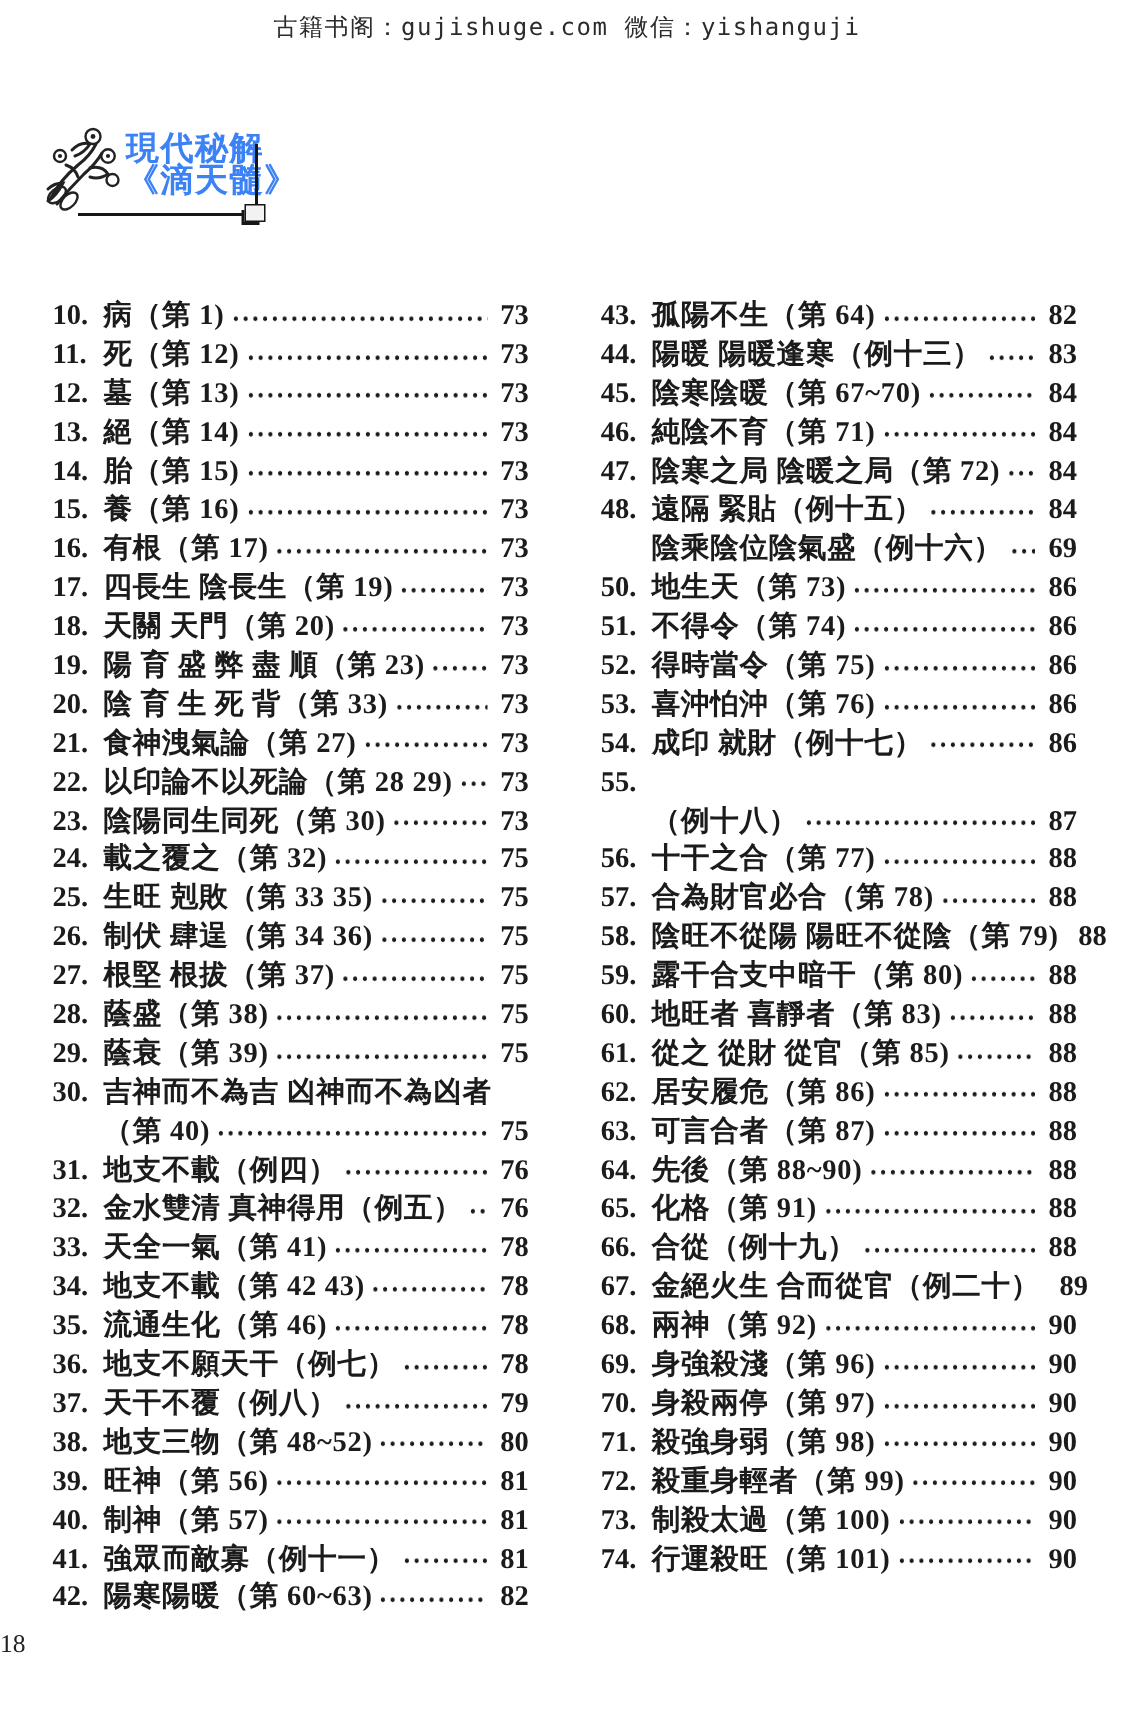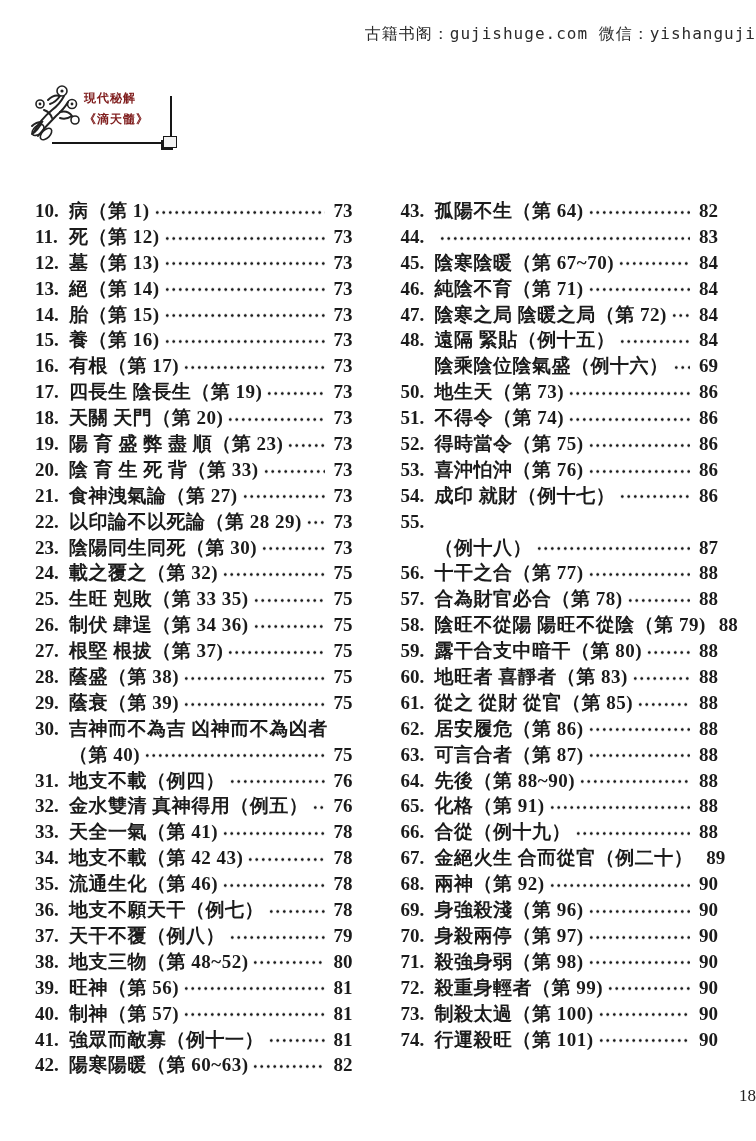--- a/index.html
+++ b/index.html
@@ -4,34 +4,34 @@
 <style>
   html,body{margin:0;padding:0;}
   body{
     width:756px;height:1141px;position:relative;
     background:#ffffff;overflow:hidden;
     font-family:"Liberation Serif","DejaVu Serif",serif;
     color:#1b1b1b;
   }
   
   .site-header{
-    position:absolute;top:24px;left:0;width:100%;
-    text-align:right;
+    position:absolute;top:8px;left:0;width:100%;
+    text-align:center;
     font-family:"DejaVu Sans Mono","Liberation Mono",monospace;
     font-size:16px;letter-spacing:1px;color:#2b2b2b;
   }
   
   .logo{
     position:absolute;left:26px;top:82px;width:150px;height:68px;
   }
   .logo-art{position:absolute;left:0;top:0;}
   .logo-text{
     position:absolute;left:58px;top:6px;
-    font-weight:700;font-size:12px;line-height:21px;
-    letter-spacing:1px;color:#7f1d1d;white-space:nowrap;
+    font-weight:700;font-size:22px;line-height:21px;
+    letter-spacing:1px;color:#3b82f6;white-space:nowrap;
   }
   .logo-underline{
     position:absolute;left:26px;bottom:6px;width:112px;height:2px;
     background:#161616;
   }
   .logo-tick{
     position:absolute;right:4px;top:14px;width:2px;height:40px;
     background:#161616;
   }
   .logo-seal{
@@ -56,21 +56,21 @@
     flex:1 1 auto;min-width:0;align-self:stretch;margin:0 4px;
     background-image:radial-gradient(circle,#1b1b1b 1.15px,transparent 1.6px);
     background-size:6.5px 6.5px;
     background-position:left 55%;
     background-repeat:repeat-x;
   }
   .toc-row .page{flex:none;min-width:24px;text-align:right;}
   
   .page-number{
     position:absolute;top:1086px;left:0;width:100%;
-    text-align:right;font-size:17px;color:#222;
+    text-align:left;font-size:17px;color:#222;
   }
 </style>
 </head>
 <body>
 
 <div class="site-header">古籍书阁：gujishuge.com 微信：yishanguji</div>
 
 <div class="logo">
   <svg class="logo-art" width="56" height="62" viewBox="0 0 56 62" fill="none">
     <g stroke="#222" stroke-width="2" stroke-linecap="round" fill="none">
@@ -346,20 +346,21 @@
   <div class="col">
   <div class="toc-row">
     <span class="no">43.</span>
     <span class="title">孤陽不生（第 64)</span>
     <span class="leader"></span>
     <span class="page">82</span>
   </div>
 
   <div class="toc-row">
     <span class="no">44.</span>
+    <span class="title">陽暖 陽暖逢寒（例十三）</span>
     <span class="leader"></span>
     <span class="page">83</span>
   </div>
 
   <div class="toc-row">
     <span class="no">45.</span>
     <span class="title">陰寒陰暖（第 67~70)</span>
     <span class="leader"></span>
     <span class="page">84</span>
   </div>

